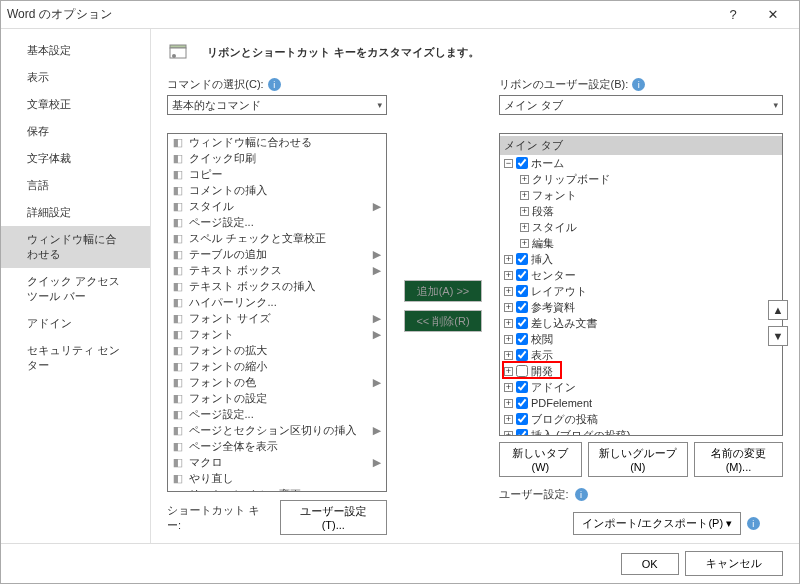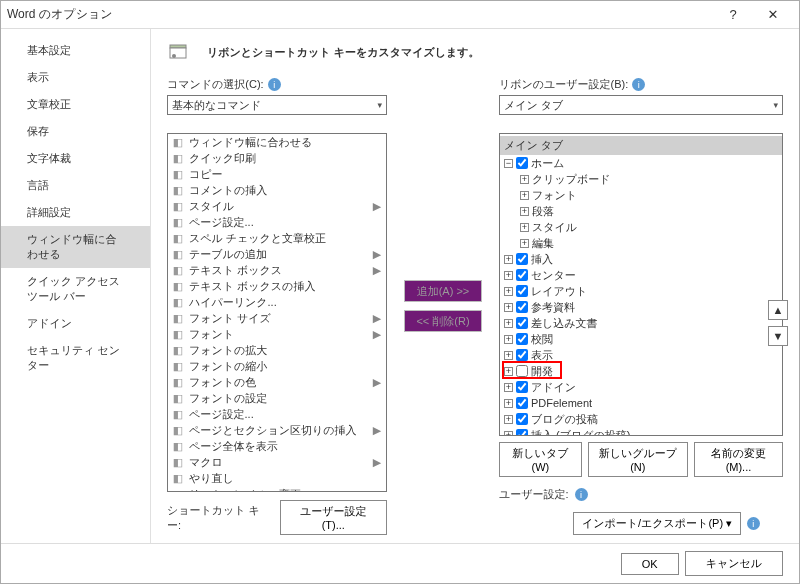--- a/index.html
+++ b/index.html
@@ -24,21 +24,21 @@
 .select { border: 1px solid #767676; height: 20px; display: flex; align-items: center; padding: 7px 4px; background: #fff; justify-content: space-between; margin-bottom: 18px; }
 .listbox { border: 1px solid #767676; flex: 1; overflow-y: scroll; background: #fff; }
 .listrow { display: flex; align-items: center; gap: 4px; padding: 1px 3px; height: 16px; }
 .listrow .ricon { width: 14px; height: 14px; display: inline-flex; align-items: center; justify-content: center; color: #999; }
 .listrow .sub { margin-left: auto; width: 12px; color: #888; text-align: center; }
 .tree { border: 1px solid #767676; flex: 1; overflow-y: scroll; background: #fff; padding: 2px 0; }
 .tree-header { background: #d0d0d0; padding: 2px 4px; font-weight: normal; }
 .trow { display: flex; align-items: center; gap: 3px; padding: 0 3px; height: 16px; }
 .trow .exp { width: 9px; height: 9px; border: 1px solid #888; display: inline-flex; align-items: center; justify-content: center; font-size: 9px; line-height: 1; cursor: pointer; }
 .trow input[type=checkbox] { width: 12px; height: 12px; }
-.midbtn { border: 1px solid #bbb; background: #701a75; width: 78px; height: 22px; color: #999; cursor: default; }
+.midbtn { border: 1px solid #bbb; background: #14532d; width: 78px; height: 22px; color: #999; cursor: default; }
 .updown { position: absolute; right: 12px; top: 300px; display: flex; flex-direction: column; gap: 6px; }
 .udbtn { width: 20px; height: 20px; border: 1px solid #888; background: #fff; display: flex; align-items: center; justify-content: center; cursor: pointer; }
 .btnrow { display: flex; gap: 6px; margin-top: 6px; }
 .btn { border: 1px solid #888; background: #fff; padding: 3px 8px; cursor: pointer; display: inline-flex; align-items: center; gap: 2px; }
 .resetrow { display: flex; align-items: center; gap: 6px; margin-top: 10px; }
 .help { width: 13px; height: 13px; border-radius: 50%; background: #5a9bd5; color: #fff; display: inline-flex; align-items: center; justify-content: center; font-size: 9px; }
 .shortcutrow { display: flex; align-items: center; gap: 6px; margin-top: 8px; }
 .footer { height: 40px; border-top: 1px solid #ddd; display: flex; align-items: center; justify-content: flex-end; padding: 16px 16px; gap: 6px; }
 .footer .btn { padding: 4px 20px; }
 .highlight { border: 2px solid red; position: absolute; pointer-events: none; }

